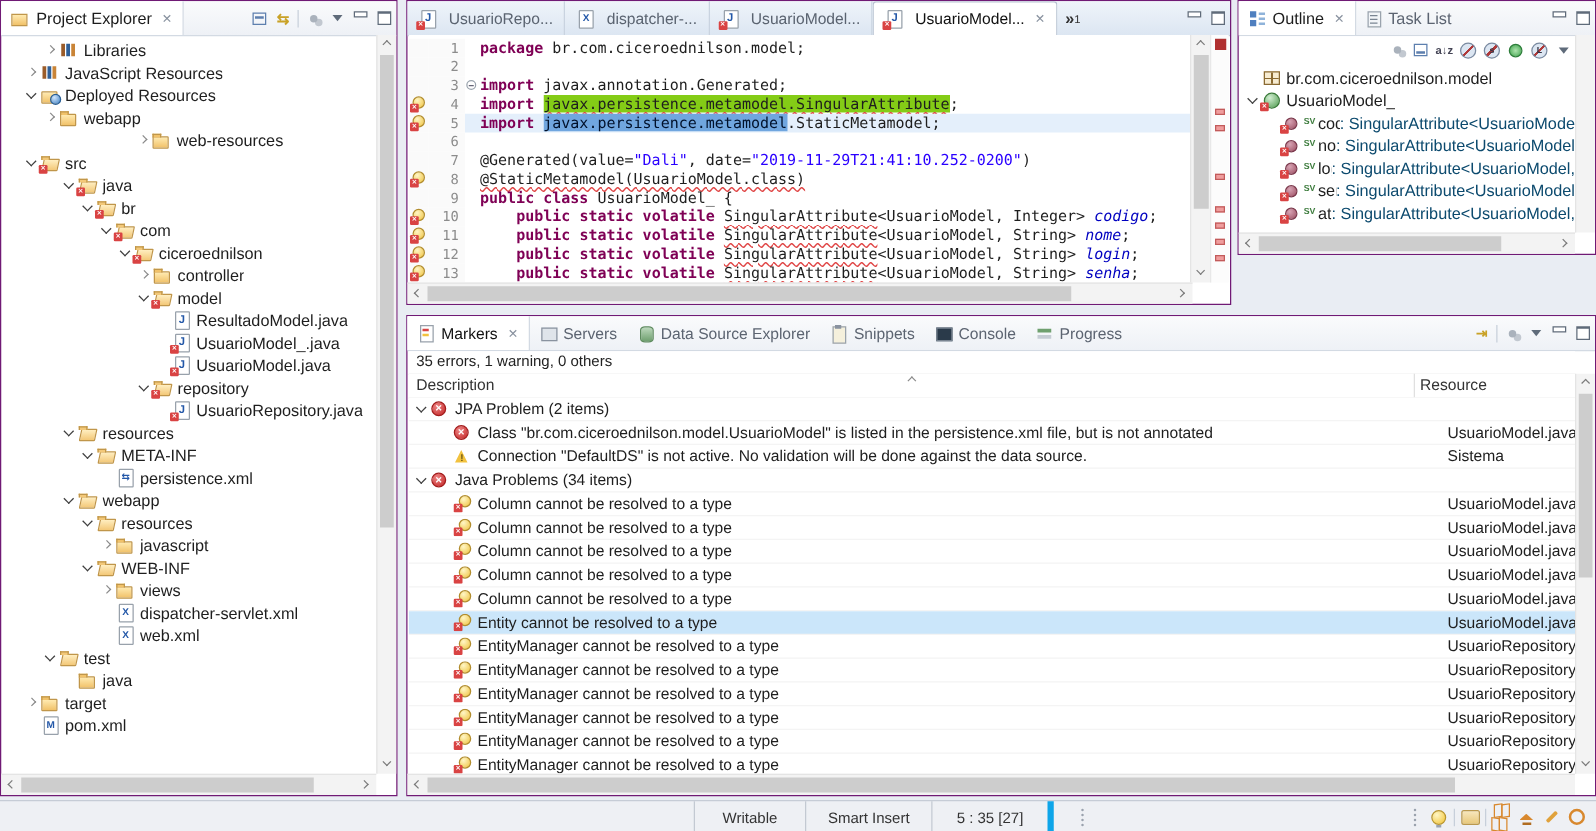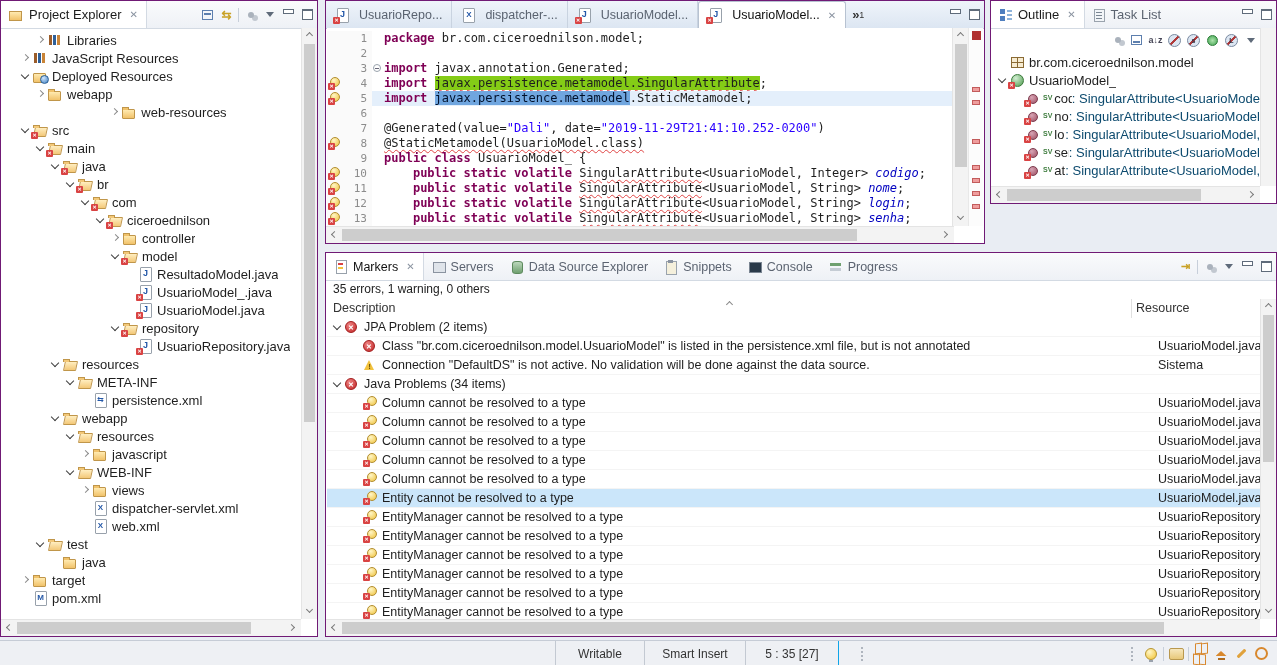--- a/index.html
+++ b/index.html
@@ -212,28 +212,20 @@
           <span class="tlabel">web-resources</span>
         </div>
         <div class="trow" style="padding-left: 17px;">
           <span class="arr exp"></span>
           <span class="ic-wrap">
             <span class="ic ic-folder-open"></span>
             <span class="err-badge"></span>
           </span>
           <span class="tlabel">src</span>
         </div>
-        <div class="trow" style="padding-left: 32px;">
-          <span class="arr exp"></span>
-          <span class="ic-wrap">
-            <span class="ic ic-folder-open"></span>
-            <span class="err-badge"></span>
-          </span>
-          <span class="tlabel">main</span>
-        </div>
         <div class="trow" style="padding-left: 47px;">
           <span class="arr exp"></span>
           <span class="ic-wrap">
             <span class="ic ic-folder-open"></span>
             <span class="err-badge"></span>
           </span>
           <span class="tlabel">java</span>
         </div>
         <div class="trow" style="padding-left: 62px;">
           <span class="arr exp"></span>
@@ -828,21 +820,21 @@
     <div class="hsb" style="left:0;right:16px;bottom:0;">
       <span class="sbarr left"></span>
       <div class="sbthumb" style="top:2px;bottom:2px;left:16px;width:88%;"></div>
     </div>
   </div>
 
   <div id="sbar">
     <div style="width:555px;"></div>
     <div class="sseg" style="width:58px;">Writable</div>
     <div class="sseg" style="width:72px;">Smart Insert</div>
-    <div class="sseg" style="width:64px;border-right:1px solid #0ea5e9;">5 : 35 [27]</div>
+    <div class="sseg" style="width:64px;border-right:5px solid #0ea5e9;">5 : 35 [27]</div>
     <div class="grip" style="margin-left:14px;">
         <i></i>
         <i></i>
         <i></i>
         <i></i>
       </div>
     <div class="hspace"></div>
     <div class="grip">
         <i></i>
         <i></i>

